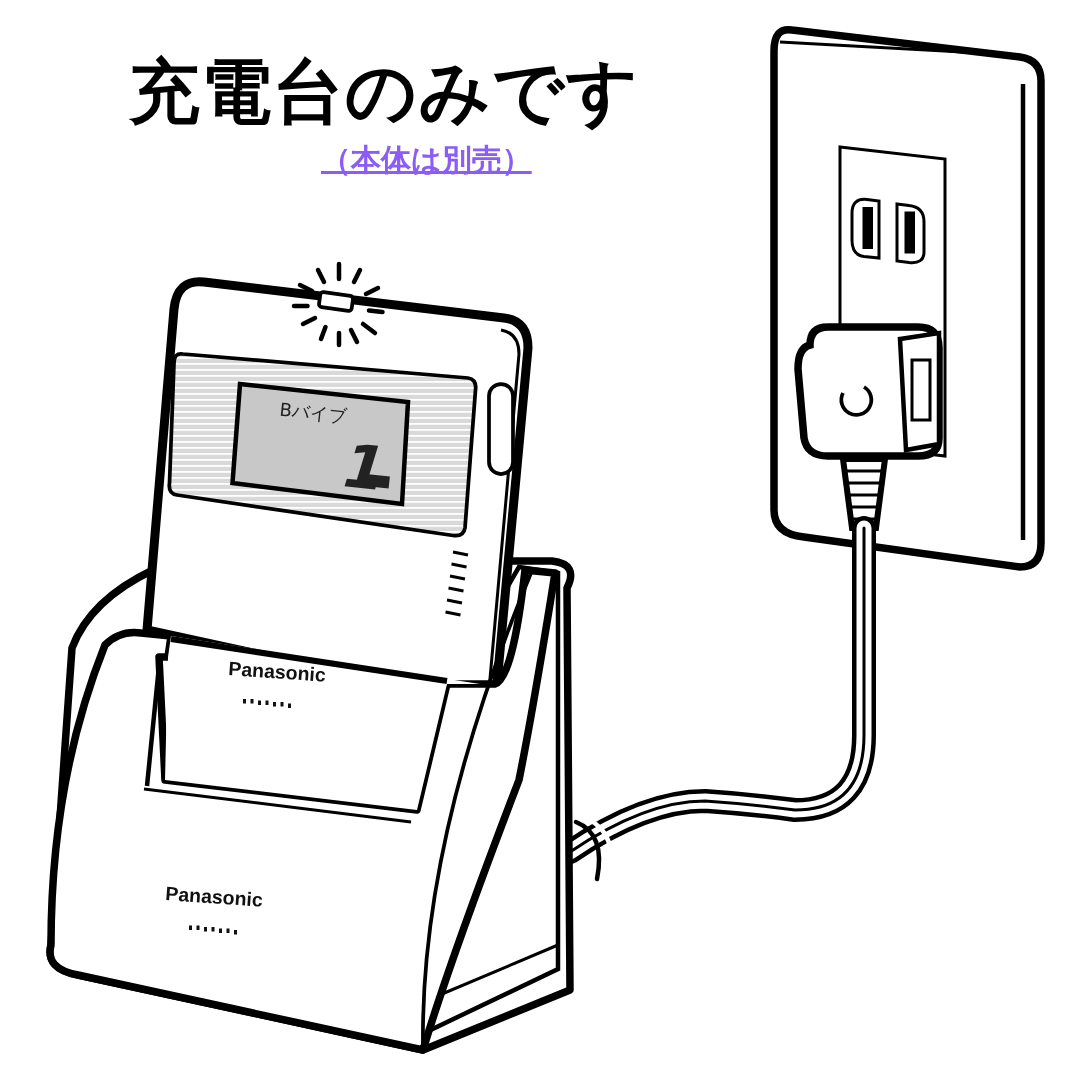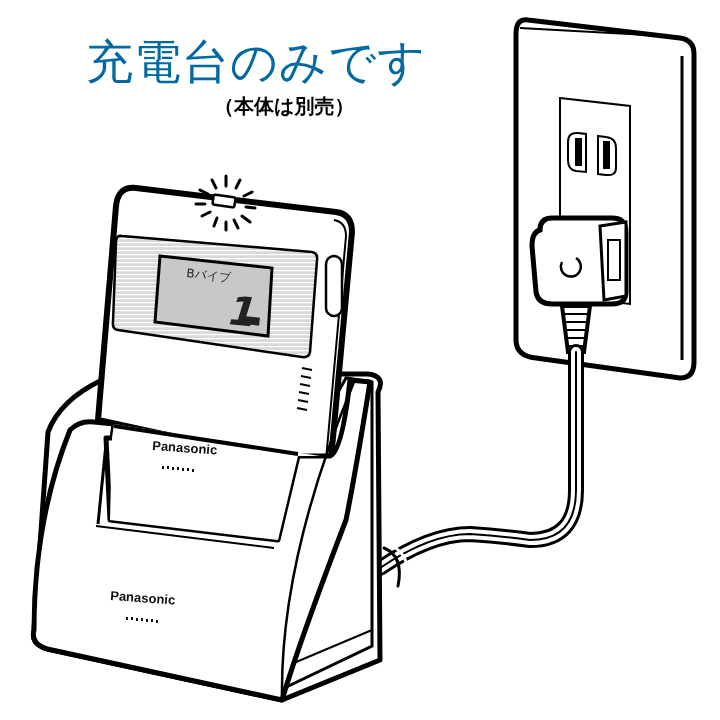--- a/index.html
+++ b/index.html
@@ -1,21 +1,21 @@
 <!DOCTYPE html>
 <html><head>
   <meta charset="utf-8">
   <style>
     html, body { margin: 0; padding: 0; background: #ffffff; }
     body { width: 720px; height: 720px; position: relative; overflow: hidden;
            font-family: "DejaVu Sans", sans-serif; }
-    .title { position: absolute; left: 86px; top: 38px; font-size: 47px; font-weight: normal;
-             color: #0369a1; letter-spacing: 1px; line-height: 1; white-space: nowrap; }
+    .title { position: absolute; left: 86px; top: 38px; font-size: 47px; font-weight: bold;
+             color: #000000; letter-spacing: 1px; line-height: 1; white-space: nowrap; }
     .subtitle { position: absolute; left: 214px; top: 96px; font-size: 20px; font-weight: bold;
-                color: #000000; line-height: 1; white-space: nowrap; }
+                color: #8b5cf6; line-height: 1; white-space: nowrap; text-decoration: underline; }
     svg.illus { position: absolute; left: 0; top: 0; width: 720px; height: 720px; }
     .brand { font-family: "Liberation Sans", sans-serif; font-weight: bold; fill: #111; }
     .lcd-text { font-family: "DejaVu Sans", sans-serif; fill: #222; }
   </style>
 </head>
 <body>
 
 <div class="title">充電台のみです</div>
 <div class="subtitle">（本体は別売）</div>
 

